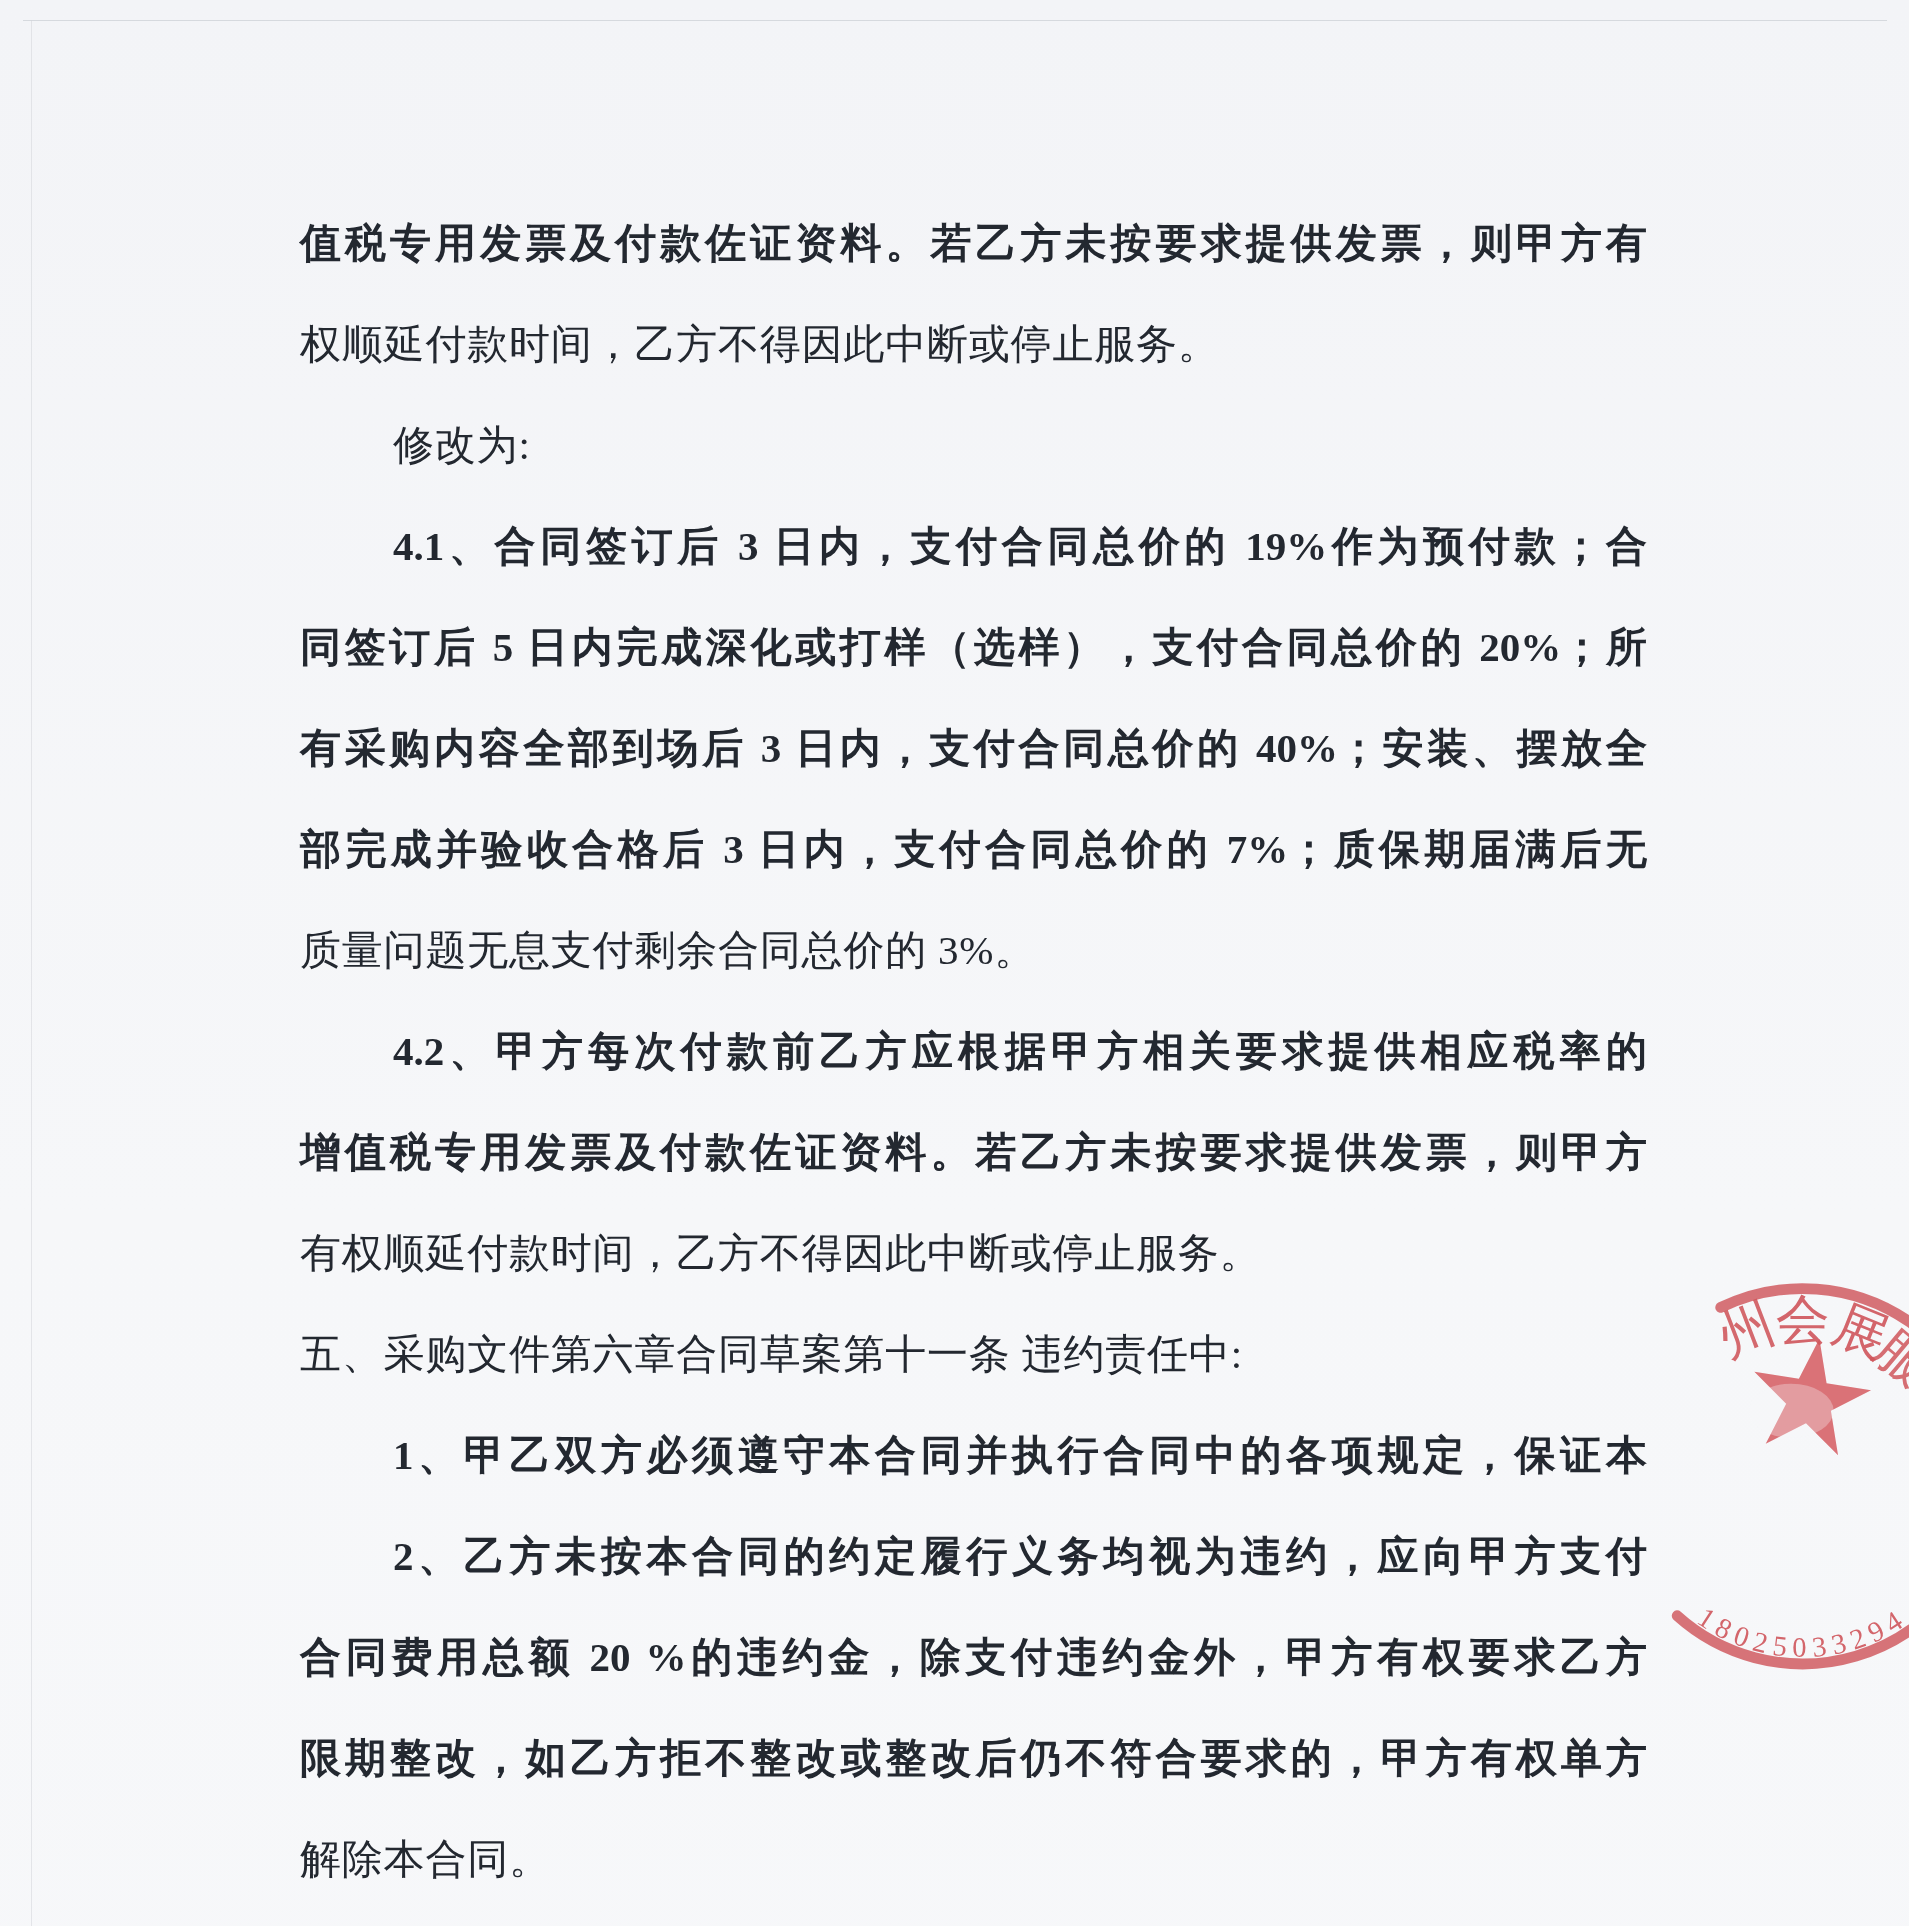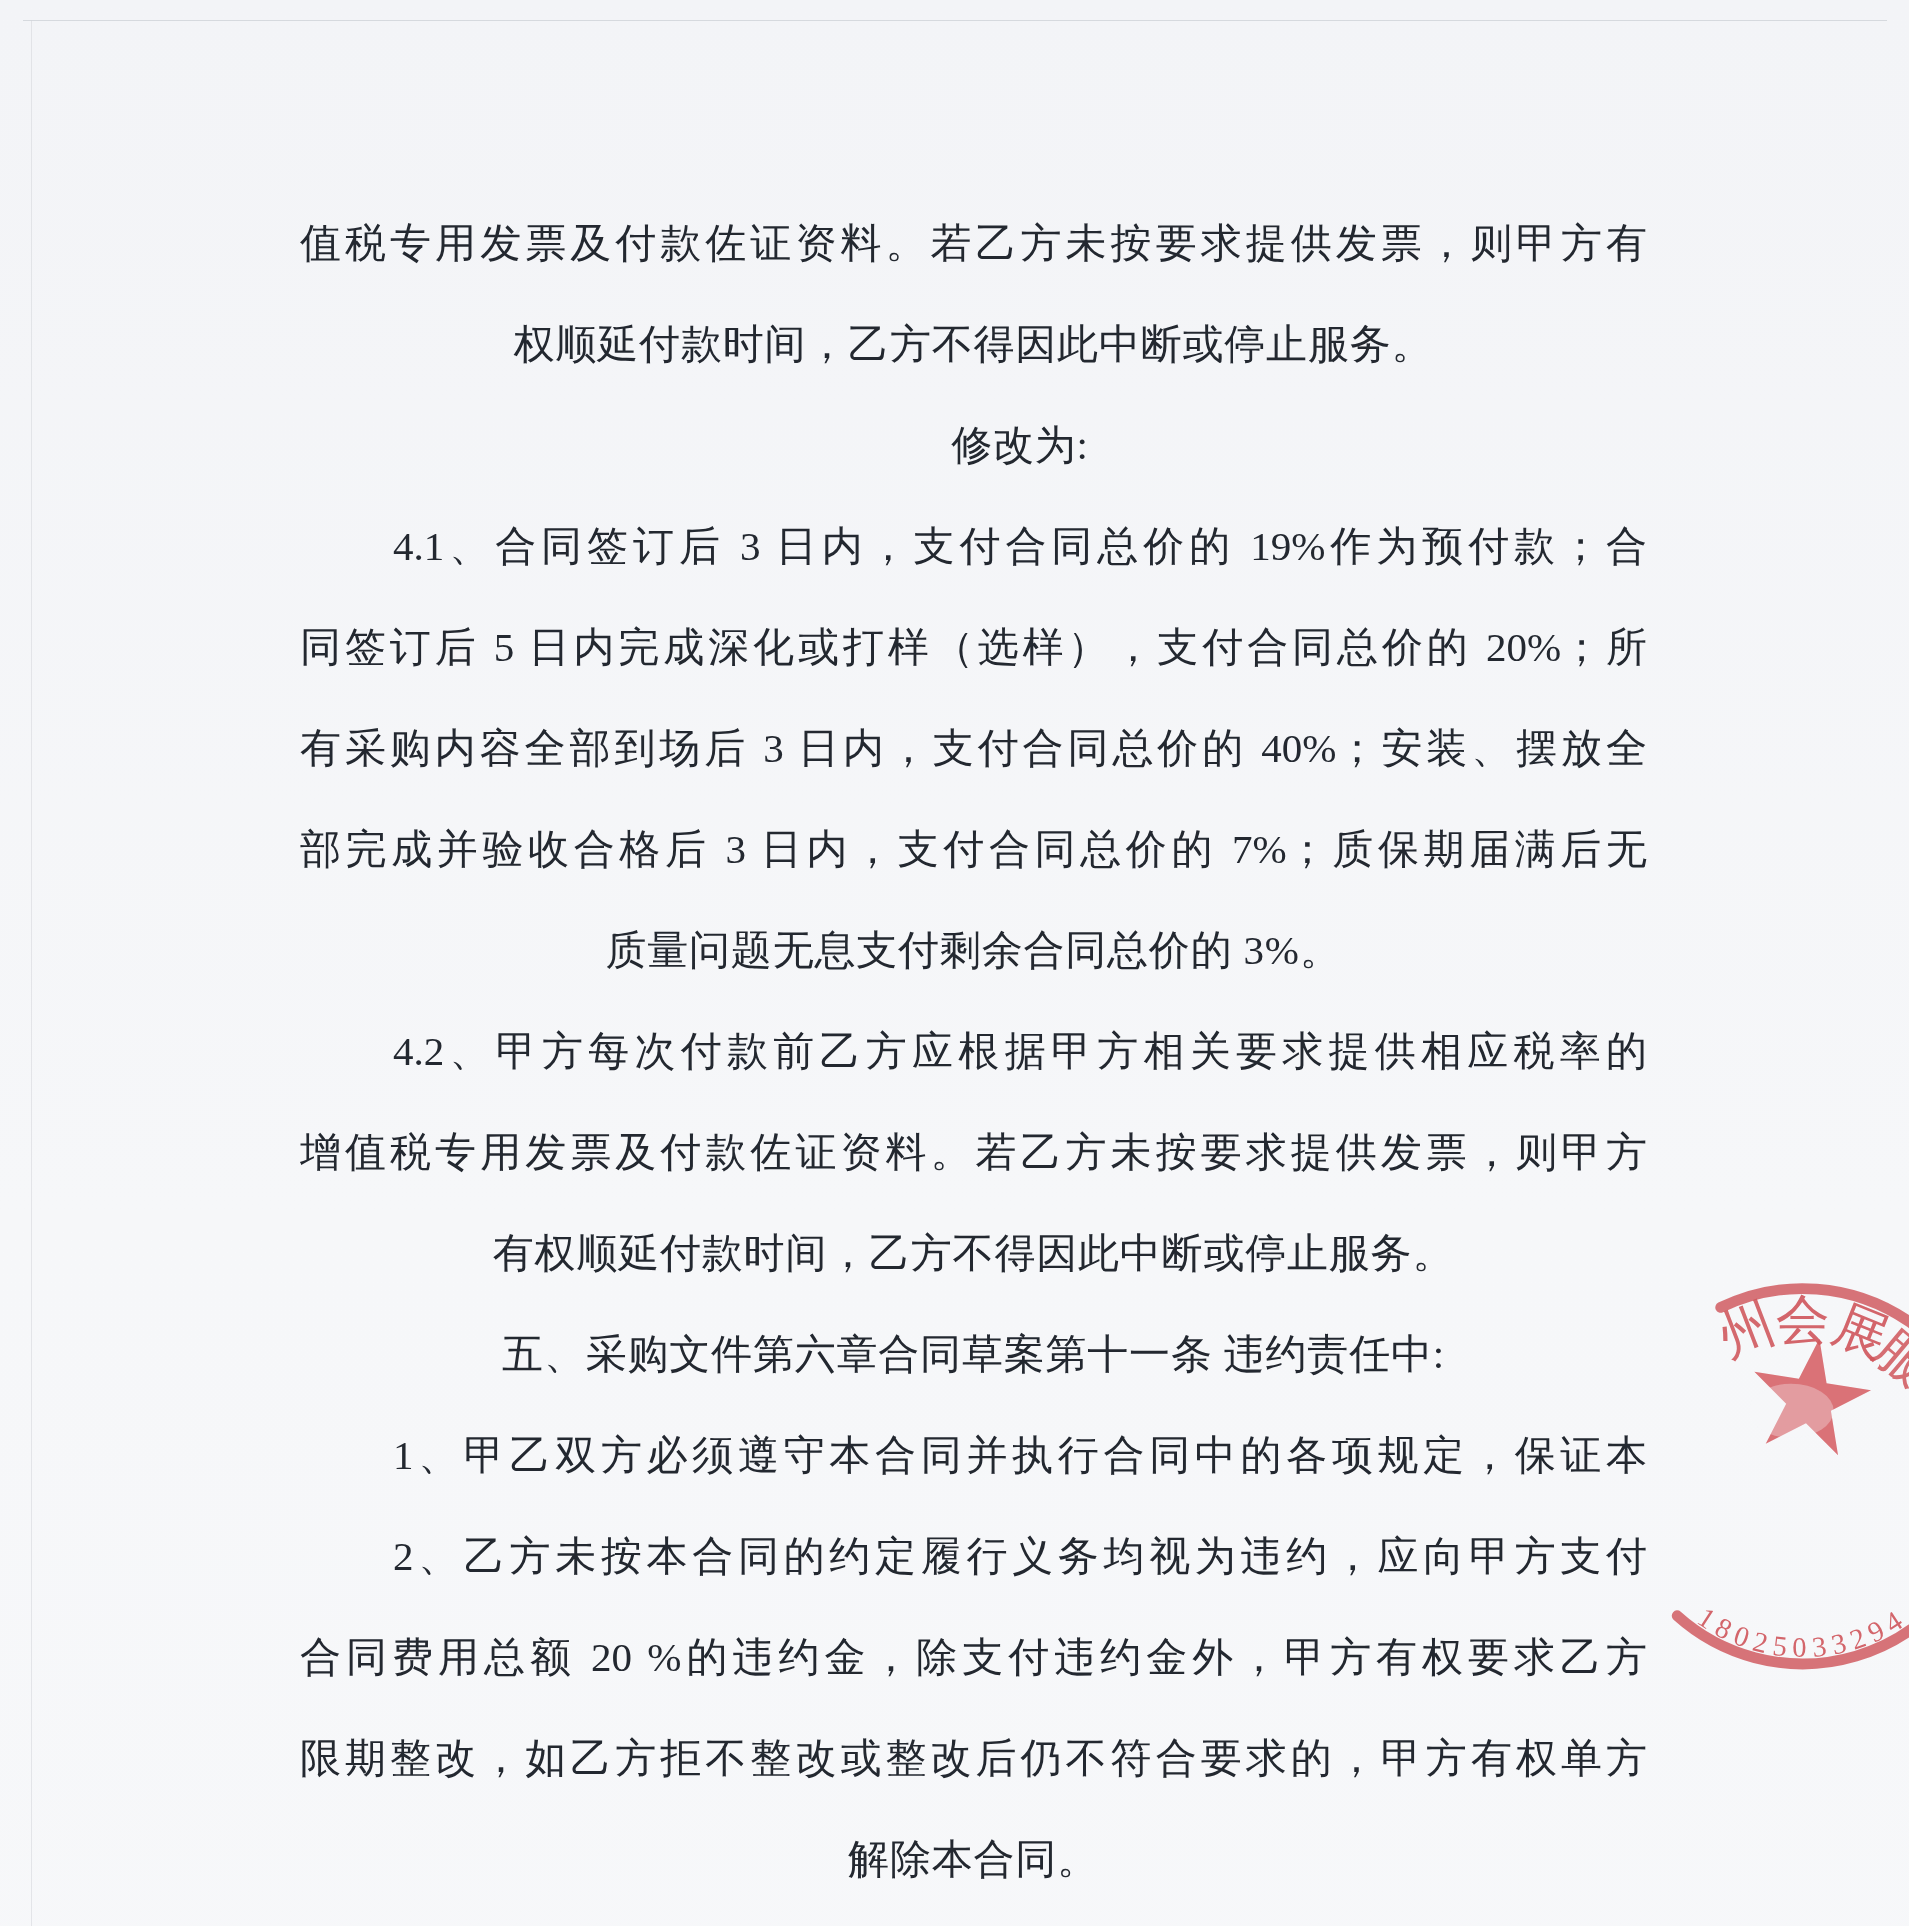--- a/index.html
+++ b/index.html
@@ -23,27 +23,28 @@
   .text-block {
     position: absolute;
     left: 300px; top: 193px; width: 1347px;
   }
   .line {
     font-size: 41px;
     line-height: 101px;
     height: 101px;
     white-space: nowrap;
     letter-spacing: 0.8px;
-    text-align: center;
+    text-align: left;
   }
   .line.justify {
     white-space: normal;
     text-align: justify;
     text-align-last: justify;
     letter-spacing: 0;
+    font-weight: bold;
   }
   .line.indent { text-indent: 93px; }
   .line.bold, .bold { font-weight: normal; }
   .stamp {
     position: absolute;
     left: 1610px; top: 1245px;
     width: 300px; height: 501px;
     opacity: .93;
   }
   .stamp text { font-family: "Liberation Serif", "DejaVu Serif", serif; }

